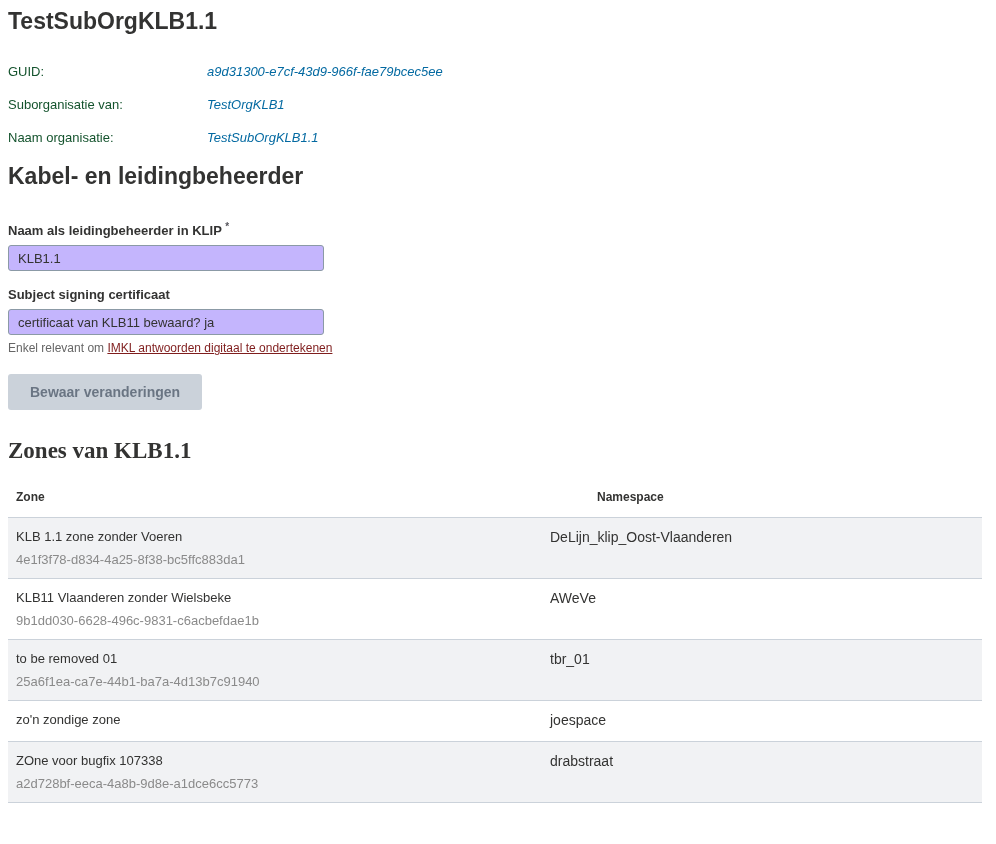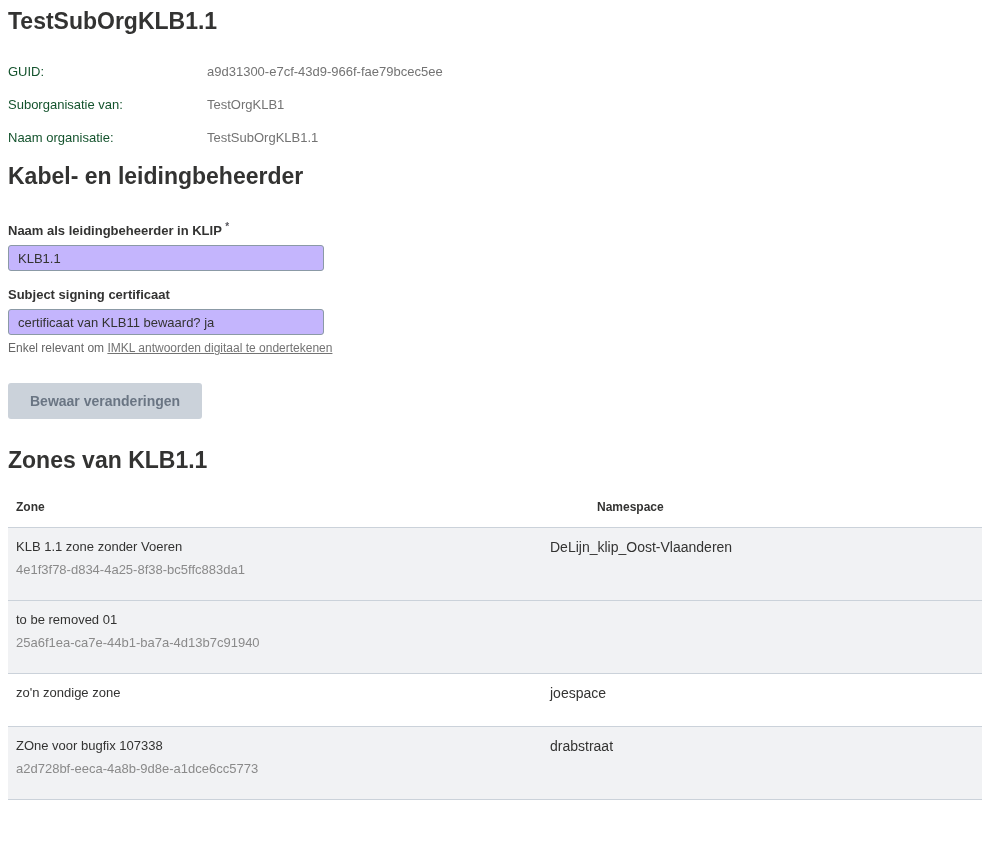--- a/index.html
+++ b/index.html
@@ -13,66 +13,66 @@
     overflow: hidden;
   }
   h1, h2 {
     font-size: 23px;
     font-weight: 700;
     color: #333332;
     letter-spacing: 0;
   }
   h1 { margin: 2px 0 29px 0; }
   h2.manager-heading { margin: 10px 0 31px 0; }
-  h2.zones-heading { margin: 28px 0 20px 0; }
+  h2.zones-heading { margin: 28px 0 20px 0; font-family: Liberation Serif, serif; }
 
   
   .meta-row { display: flex; font-size: 13px; line-height: 16px; margin-bottom: 17px; }
   .meta-label { width: 199px; color: #14532d; flex: 0 0 auto; }
-  .meta-value { color: #737373; }
+  .meta-value { color: #0369a1; font-style: italic; }
 
   
   .field { margin-bottom: 16px; }
   .field-label { font-size: 13px; font-weight: 700; color: #333332; margin-bottom: 7px; }
   .field-label sup { font-size: 10px; color: #55545b; }
   .text-input {
     width: 316px;
     height: 26px;
     border: 1px solid #8b9aa6;
     border-radius: 3px;
     padding: 2px 9px;
     font-family: "Liberation Sans", sans-serif;
     font-size: 13px;
     color: #333332;
     background: #c4b5fd;
     outline: none;
   }
   .helper { font-size: 12px; color: #666666; margin-top: 6px; line-height: 15px; }
-  a.inline-link, a.add-link { color: #737373; text-decoration: underline; }
+  a.inline-link, a.add-link { color: #7f1d1d; text-decoration: underline; }
   .save-btn {
-    margin-top: 27px;
+    margin-top: 18px;
     display: inline-block;
     background: #cbd2da;
     color: #6a7583;
     border: none;
     border-radius: 3px;
     padding: 10px 22px;
     font-family: "Liberation Sans", sans-serif;
     font-size: 14px;
     font-weight: 700;
     cursor: not-allowed;
   }
 
   
   .zones-table { width: 974px; }
   .thead { display: flex; padding: 6px 0 13px 0; border-bottom: 1px solid #cbd2da; }
   .th { font-size: 12px; font-weight: 700; color: #333332; padding-left: 47px; }
   .col-zone { width: 542px; padding-left: 8px; flex: 0 0 auto; }
   .col-ns { flex: 1; }
-  .zrow { display: flex; padding: 9px 0 20px 0; border-bottom: 1px solid #cbd2da; }
+  .zrow { display: flex; padding: 9px 0 8px 0; border-bottom: 1px solid #cbd2da; }
   .zrow.alt { background: #f1f2f4; }
   .zone-name { font-size: 13px; color: #333332; line-height: 20px; margin-bottom: 3px; }
   .zone-guid { font-size: 13px; color: #8a8a8a; line-height: 20px; }
   .ns-value { font-size: 14px; color: #333332; line-height: 20px; }
 </style>
 </head>
 <body>
 
 
 
@@ -119,26 +119,34 @@
   </div>
 
   <div class="zrow alt">
     <div class="col-zone">
       <div class="zone-name">KLB 1.1 zone zonder Voeren</div>
       <div class="zone-guid">4e1f3f78-d834-4a25-8f38-bc5ffc883da1</div>
     </div>
     <div class="col-ns ns-value">DeLijn_klip_Oost-Vlaanderen</div>
   </div>
 
+  <div class="zrow">
+    <div class="col-zone">
+      <div class="zone-name">KLB11 Vlaanderen zonder Wielsbeke</div>
+      <div class="zone-guid">9b1dd030-6628-496c-9831-c6acbefdae1b</div>
+    </div>
+    <div class="col-ns ns-value">AWeVe</div>
+  </div>
 
   <div class="zrow alt">
     <div class="col-zone">
       <div class="zone-name">to be removed 01</div>
       <div class="zone-guid">25a6f1ea-ca7e-44b1-ba7a-4d13b7c91940</div>
     </div>
+    <div class="col-ns ns-value">tbr_01</div>
   </div>
 
   <div class="zrow">
     <div class="col-zone">
       <div class="zone-name">zo'n zondige zone</div>
     </div>
     <div class="col-ns ns-value">joespace</div>
   </div>
 
   <div class="zrow alt">

